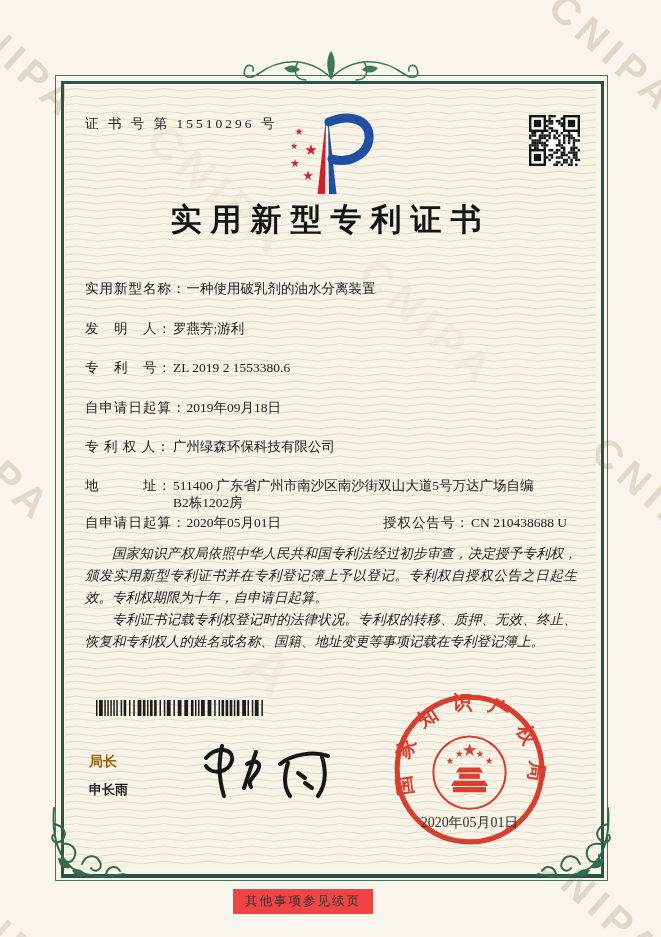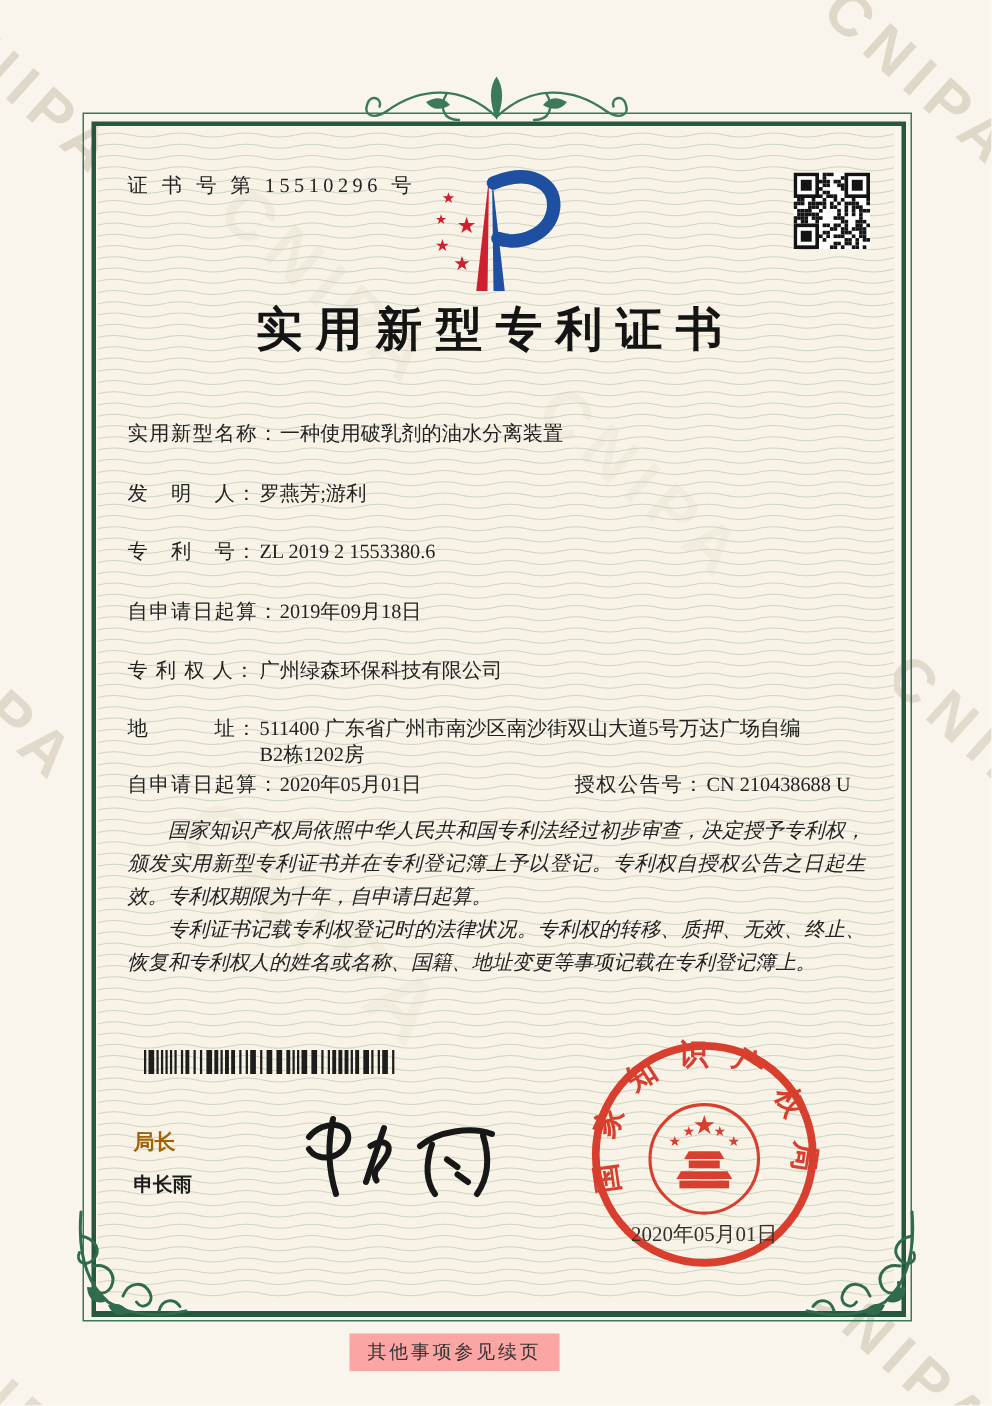--- a/index.html
+++ b/index.html
@@ -44,21 +44,21 @@
   
   .barcode{position:absolute; left:95px; top:700px;}
   .sig-title{position:absolute; left:89px; top:753px; font-family:"Liberation Sans","DejaVu Sans",sans-serif;
     font-weight:600; font-size:14px; color:#a16207;}
   .sig-name{position:absolute; left:89px; top:781px; font-family:"Liberation Sans","DejaVu Sans",sans-serif;
     font-weight:600; font-size:13px; color:#1d1d1d;}
   .signature{position:absolute; left:192px; top:736px;}
   .seal{position:absolute; left:392px; top:692px;}
   .page-indicator{position:absolute; left:0; right:30px; top:854px; text-align:center;
     font-size:12.5px; color:#333; letter-spacing:2px;}
-  .footer-note{position:absolute; left:233px; top:889px; background:#fca5a5;
+  .footer-note{position:absolute; left:233px; top:889px; background:#ef4444;
     padding:4px 12px; font-size:12.5px; color:#333; letter-spacing:2px;}
 </style>
 </head>
 <body>
 
 <div class="page">
 
   <div class="wm" style="left:-28px; top:-10px; font-size:40px; opacity:.55">CNIPA</div>
   <div class="wm" style="left:570px; top:-16px; font-size:40px; opacity:.55">CNIPA</div>
   <div class="wm" style="left:-58px; top:388px; font-size:42px; opacity:.5">CNIPA</div>

